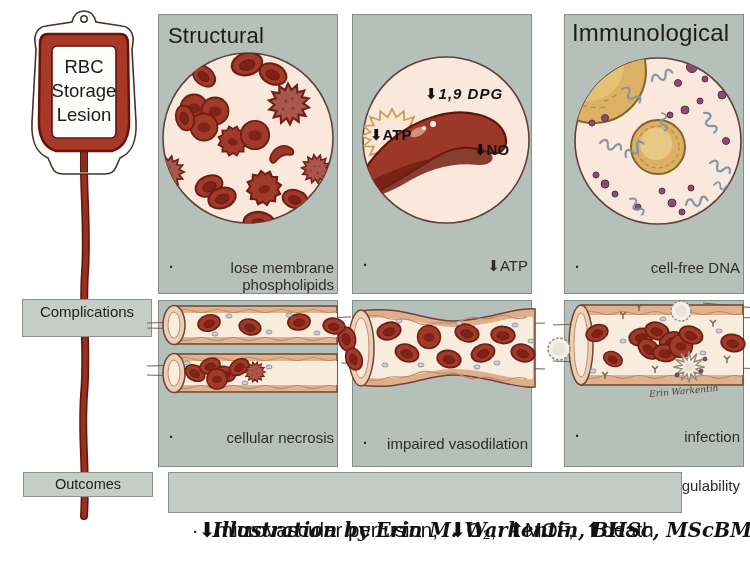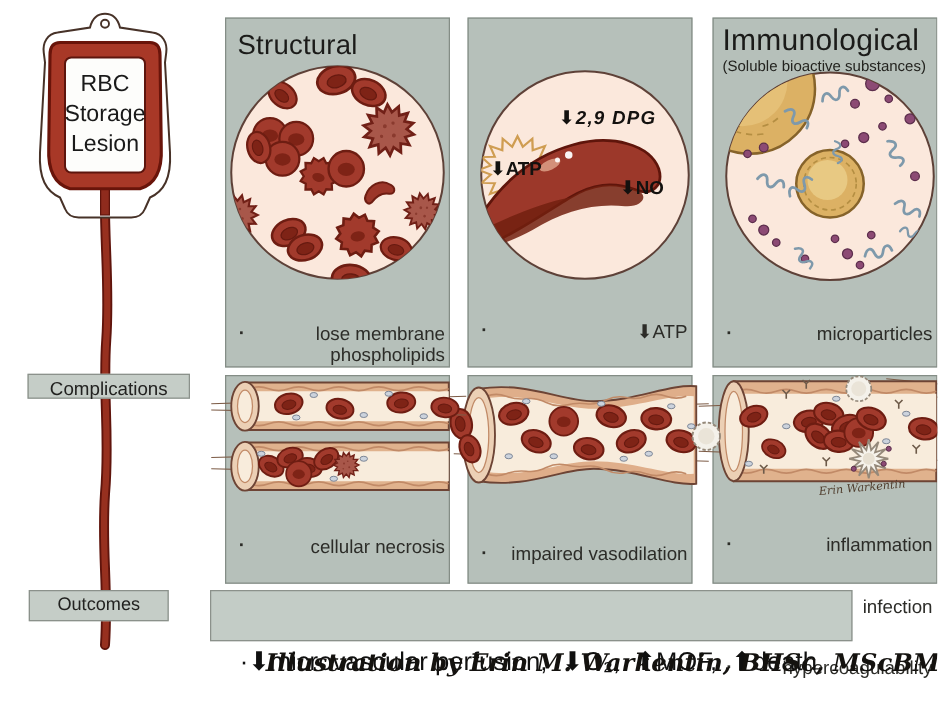--- a/index.html
+++ b/index.html
@@ -1,24 +1,24 @@
 <!DOCTYPE html>
 <html><head>
 <meta charset="utf-8">
 <style>
   html,body{margin:0;padding:0;background:#fff;}
   #stage{position:relative;width:750px;height:563px;background:#fff;overflow:hidden;
          font-family:"Liberation Sans","DejaVu Sans",sans-serif;}
   #stage *{box-sizing:border-box;}
   svg{overflow:visible;display:block;}
 
-  .panel{position:absolute;width:180px;background:#b6c0ba;border:1.5px solid #848d86;margin-left:22px;}
+  .panel{position:absolute;width:180px;background:#b6c0ba;border:1.5px solid #848d86;}
   .row-top{top:14px;height:280px;}
   .row-comp{top:300px;height:167px;}
-  .col1{left:158px;} .col2{left:352px;} .col3{left:548px;}
+  .col1{left:158px;} .col2{left:352px;} .col3{left:564px;}
 
   .panel-title{position:absolute;left:9px;top:8px;font-size:22px;color:#1b1b19;letter-spacing:.2px;}
   .panel-title.big{font-size:24px;top:4px;left:7px;}
   .panel-subtitle{position:absolute;left:7px;top:31px;font-size:12px;color:#23231f;}
 
   .bullets{position:absolute;left:9px;right:3px;font-size:15px;line-height:16.5px;color:#2c2c28;white-space:pre-wrap;}
   .bullet{position:relative;padding-left:9px;margin-bottom:1px;text-align:right;}
   .bullet::before{content:"·";position:absolute;left:1px;top:-1px;font-weight:700;}
 
   .lesion-bullets-1{top:212px;}
@@ -30,22 +30,22 @@
 
   .circle-svg{position:absolute;}
 
   .circle-label{position:absolute;font-size:15px;font-weight:700;color:#13110f;white-space:nowrap;}
   .label-dpg{left:72px;top:70px;font-style:italic;letter-spacing:1px;}
   .label-atp{left:17px;top:111px;}
   .label-no{left:121px;top:126px;}
 
   .side-box{position:absolute;background:#c5cdc7;border:1.7px solid #8b918b;
             font-size:15px;color:#222220;text-align:center;}
-  #complications-box{left:22px;top:299px;width:130px;height:20px;line-height:23px;}
-  #outcomes-box{left:23px;top:472px;width:112px;height:25px;line-height:22px;font-size:14.5px;}
+  #complications-box{left:22px;top:299px;width:130px;height:38px;line-height:23px;}
+  #outcomes-box{left:23px;top:472px;width:130px;height:25px;line-height:22px;font-size:14.5px;}
   #outcomes-bar{position:absolute;left:168px;top:472px;width:514px;height:41px;background:#c3ccc6;
             border:1.7px solid #8b918b;text-align:left;font-size:20.5px;line-height:38px;
             color:#101010;white-space:pre;}
 
   #attribution{position:absolute;left:210px;top:519px;width:560px;text-align:center;
             font-family:"DejaVu Serif","Liberation Serif",serif;font-style:italic;font-weight:600;
             font-size:19.5px;color:#14120f;}
 
   #signature{position:absolute;left:84px;top:84px;width:90px;font-family:"DejaVu Serif",serif;
             font-style:italic;font-size:9px;color:#4f3d2d;transform:rotate(-5deg);white-space:nowrap;}
@@ -159,33 +159,32 @@
         </g>
         <g>
           <path d="M-8,132 C10,96 38,70 74,60 C106,51 136,60 143,79 C147,92 138,101 125,96 C106,89 90,91 72,102 C48,117 22,134 2,142 Z" fill="#9c382a" stroke="#5f150b" stroke-width="2.2"></path>
           <path d="M-8,132 C18,120 48,106 72,102 C90,91 106,89 125,96 C136,100 130,110 116,109 C92,106 66,113 42,128 C26,137 8,143 2,142 Z" fill="#72200f" opacity="0.85"></path>
           <ellipse cx="56" cy="76" rx="9" ry="4" transform="rotate(-25 56 76)" fill="#d99a82" opacity="0.9"></ellipse>
           <circle cx="71" cy="68" r="3" fill="#fff" opacity="0.95"></circle>
           <circle cx="62" cy="72" r="2" fill="#fff" opacity="0.9"></circle>
         </g>
       </g>
     </svg>
-    <div class="circle-label label-dpg">⬇2,9 DPG</div>
+    <div class="circle-label label-dpg">⬇1,9 DPG</div>
     <div class="circle-label label-atp">⬇ATP</div>
     <div class="circle-label label-no">⬇NO</div>
     <div class="bullets lesion-bullets-2">
       <div class="bullet">⬇ATP</div>
       <div class="bullet">⬇2, 3 DPG</div>
       <div class="bullet">⬇NO</div>
     </div>
   </div>
 
   <div class="panel row-top col3">
     <div class="panel-title big">Immunological</div>
-    <div class="panel-subtitle">(Soluble bioactive substances)</div>
     <svg class="circle-svg" style="left:9px;top:42px;" width="168" height="168" viewBox="0 0 168 168">
       <defs>
           <clipPath id="clipI">
             <circle cx="84" cy="84" r="83"></circle>
           </clipPath>
         </defs>
       <circle cx="84" cy="84" r="83" fill="#fbe8dc" stroke="#5e4138" stroke-width="1.6"></circle>
       <g clip-path="url(#clipI)">
         <g>
           <circle cx="20" cy="14" r="52" fill="#dcb164" stroke="#86632a" stroke-width="2"></circle>
@@ -225,21 +224,20 @@
           <use href="#dna" transform="translate(52,100) rotate(-40)"></use>
           <use href="#dna" transform="translate(136,106) rotate(25)"></use>
           <use href="#dna" transform="translate(88,56) rotate(80) scale(0.8)"></use>
           <use href="#dna" transform="translate(112,148) rotate(-15)"></use>
           <use href="#dna" transform="translate(56,142) rotate(50) scale(0.9)"></use>
           <use href="#dna" transform="translate(140,128) rotate(10) scale(0.8)"></use>
         </g>
       </g>
     </svg>
     <div class="bullets lesion-bullets-3">
-      <div class="bullet">microparticles</div>
       <div class="bullet">cell-free DNA</div>
       <div class="bullet">bioactive lipids</div>
     </div>
   </div>
 
   <div class="side-box" id="complications-box">
     <span>Complications</span>
   </div>
 
   <div class="panel row-comp col2">
@@ -359,21 +357,20 @@
       <use href="#ab" transform="translate(174,58)"></use>
         <use href="#ab" transform="translate(86,6)"></use>
       <use href="#plt" transform="translate(70,40)"></use>
         <use href="#plt" transform="translate(150,52)"></use>
       <use href="#plt" transform="translate(40,70)"></use>
         <use href="#plt" transform="translate(166,30)"></use>
       <use href="#plt" transform="translate(110,18)"></use>
     </svg>
     <div id="signature">Erin Warkentin</div>
     <div class="bullets comp-bullets-3">
-      <div class="bullet">inflammation</div>
       <div class="bullet">infection</div>
       <div class="bullet">hypercoagulability</div>
       
     </div>
   </div>
 
   <div class="side-box" id="outcomes-box">
     <span>Outcomes</span>
   </div>
 

